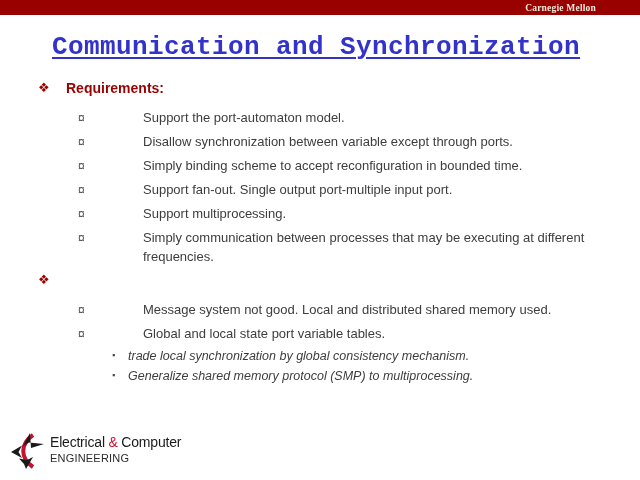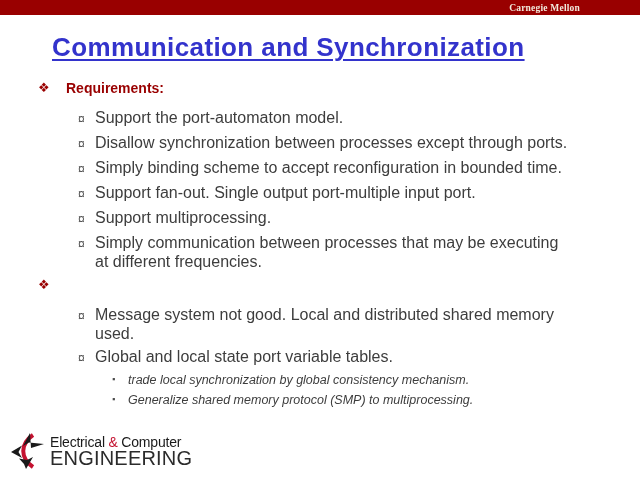--- a/index.html
+++ b/index.html
@@ -18,36 +18,37 @@
     background: #990000;
     display: flex;
     justify-content: flex-end;
     align-items: center;
   }
   .wordmark {
     font-family: "Liberation Serif", serif;
     font-weight: bold;
     font-size: 9.5px;
     color: #f2e9dc;
-    padding-right: 60px;
+    padding-right: 44px;
     letter-spacing: 0.2px;
     text-align: right;
   }
 
   
   .slide-title {
     margin: 16px 0 0 52px;
     font-size: 26px;
     font-weight: bold;
     letter-spacing: 0.4px;
     color: #3333cc;
     text-decoration: underline;
     text-decoration-thickness: 2px;
     text-underline-offset: 3px;
     line-height: 32px;
+    font-family: Liberation Mono, monospace;
   }
 
   
   .section-heading {
     display: flex;
     align-items: baseline;
     padding-left: 38px;
     margin-top: 14px;
     line-height: 22px;
   }
@@ -75,23 +76,24 @@
     margin-bottom: 4px;
     line-height: 19px;
   }
   .box-marker {
     flex: 0 0 17px;
     width: 17px;
     font-size: 12px;
     color: #4a4a4a;
   }
   .item-text {
-    font-size: 16px;
+    font-size: 13px;
     color: #3d3d3d;
     max-width: 478px;
+    margin-left: 48px;
   }
 
   
   .sub-list { margin-top: 3px; }
   .sub-item {
     display: flex;
     align-items: baseline;
     padding-left: 112px;
     margin-bottom: 3px;
     line-height: 16px;
@@ -122,21 +124,21 @@
   .logo-mark { width: 36px; height: 40px; margin-right: 4px; }
   .dept-line1 {
     font-size: 14px;
     font-weight: normal;
     color: #1a1a1a;
     letter-spacing: -0.2px;
     line-height: 13px;
   }
   .dept-amp { color: #c41230; }
   .dept-line2 {
-    font-size: 20px;
+    font-size: 11px;
     color: #2b2b2b;
     letter-spacing: 0.2px;
     line-height: 18px;
   }
 </style>
 </head>
 <body>
 
 <div class="topbar">
   <span class="wordmark">Carnegie Mellon</span>
@@ -149,21 +151,21 @@
   <span class="heading-label">Requirements:</span>
 </div>
 
 <div class="bullet-list">
   <div class="bullet-item">
     <span class="box-marker">¤</span>
     <span class="item-text">Support the port-automaton model.</span>
   </div>
   <div class="bullet-item">
     <span class="box-marker">¤</span>
-    <span class="item-text">Disallow synchronization between processes except through ports.</span>
+    <span class="item-text">Disallow synchronization between variable except through ports.</span>
   </div>
   <div class="bullet-item">
     <span class="box-marker">¤</span>
     <span class="item-text">Simply binding scheme to accept reconfiguration in bounded time.</span>
   </div>
   <div class="bullet-item">
     <span class="box-marker">¤</span>
     <span class="item-text">Support fan-out. Single output port-multiple input port.</span>
   </div>
   <div class="bullet-item">

